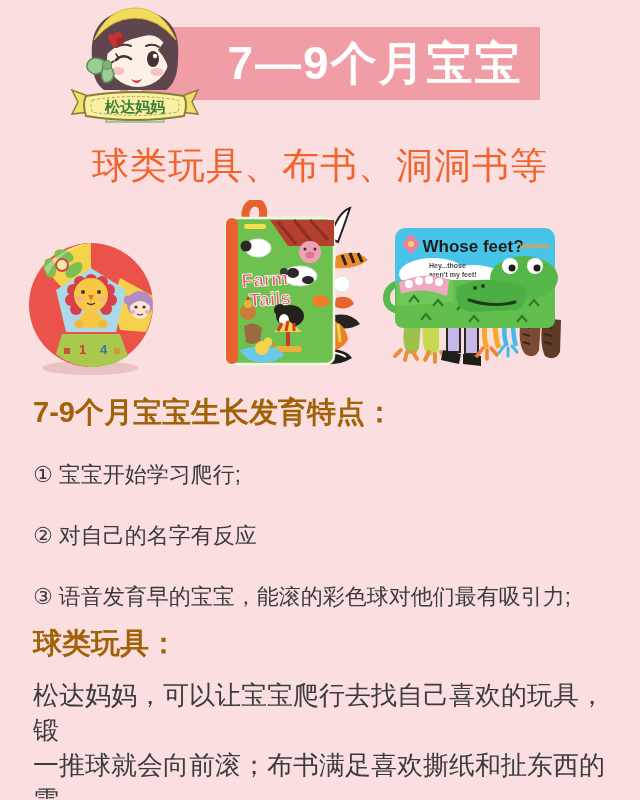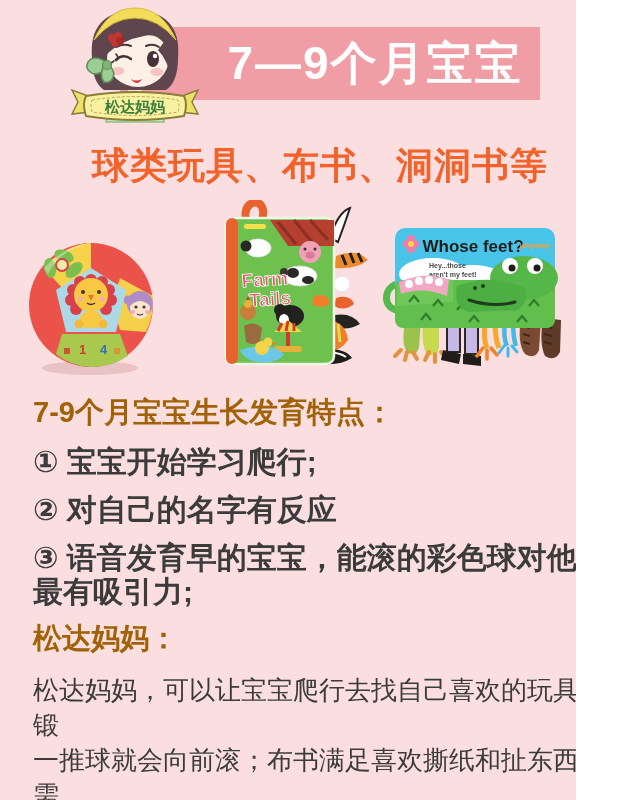--- a/index.html
+++ b/index.html
@@ -1,39 +1,39 @@
 <!DOCTYPE html>
 <html><head>
 <meta charset="utf-8">
 <style>
   html,body{margin:0;padding:0;}
   body{font-family:"Liberation Sans","DejaVu Sans",sans-serif;}
-  #page{position:relative;width:576px;height:800px;background:#FBDFE0;overflow:hidden;}
+  #page{position:relative;width:640px;height:800px;background:#FBDFE0;overflow:hidden;}
 
   
   #banner{position:absolute;left:120px;top:27px;width:420px;height:73px;background:#F09DA6;}
   #banner-title{position:absolute;left:210px;top:27px;width:330px;height:73px;
     display:flex;align-items:center;justify-content:center;
     color:#FFFFFF;font-size:46px;font-weight:bold;letter-spacing:2px;}
   #mascot{position:absolute;left:60px;top:0px;}
 
   
   #subtitle{position:absolute;left:0;top:141px;width:640px;text-align:center;
-    color:#F2622B;font-size:37px;font-weight:bold;letter-spacing:1px;}
+    color:#F2622B;font-size:37px;font-weight:normal;letter-spacing:1px;}
 
   
   .product{position:absolute;}
   #ball-svg{left:24px;top:238px;}
   #farm-svg{left:218px;top:200px;}
   #feet-svg{left:383px;top:222px;}
 
   
   #content{position:absolute;left:33px;top:393px;width:592px;color:#3B3B3B;}
   .sec-title{color:#a16207;font-size:29px;font-weight:bold;line-height:38px;}
-  .item{font-size:30px;line-height:34px;margin-top:14px;font-weight:700;}
+  .item{font-size:22px;line-height:34px;margin-top:27px;font-weight:400;}
   #sec2{margin-top:10px;}
   #para{margin-top:16px;font-size:26px;line-height:35px;font-weight:500;}
 </style>
 </head>
 <body>
 
 <div id="page">
 
   <div id="banner"></div>
   <div id="banner-title">7—9个月宝宝</div>
@@ -311,21 +311,21 @@
       <circle cx="92" cy="66" r="2" fill="#1E3D1A"></circle>
         <circle cx="100" cy="64" r="2" fill="#1E3D1A"></circle>
     </g>
   </svg>
 
   <div id="content">
     <div class="sec-title">7-9个月宝宝生长发育特点：</div>
     <div class="item">① 宝宝开始学习爬行;</div>
     <div class="item">② 对自己的名字有反应</div>
     <div class="item">③ 语音发育早的宝宝，能滚的彩色球对他们最有吸引力;</div>
-    <div class="sec-title" id="sec2">松达妈妈：</div>
+    <div class="sec-title" id="sec2">球类玩具：</div>
     <div id="para">
       <div>松达妈妈，可以让宝宝爬行去找自己喜欢的玩具，锻</div>
       <div>一推球就会向前滚；布书满足喜欢撕纸和扯东西的需</div>
 
     </div>
   </div>
 
 </div>
 
 </body></html>

